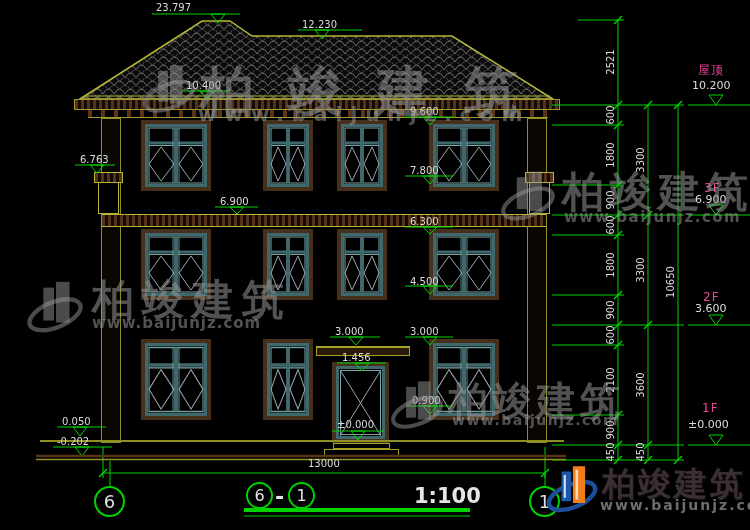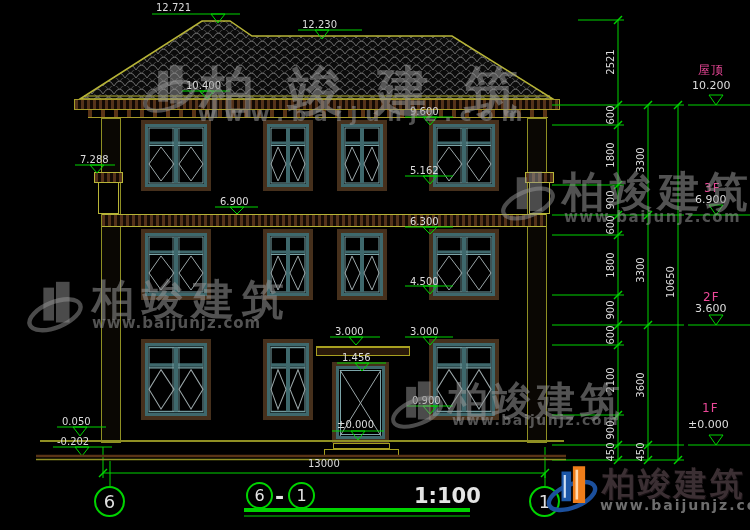--- a/index.html
+++ b/index.html
@@ -264,27 +264,27 @@
     </g>
 
     <line x1="40" y1="441" x2="564" y2="441" stroke="#8f8f23" stroke-width="2"></line>
     <line x1="36" y1="456" x2="566" y2="456" stroke="#5a3416" stroke-width="2.5"></line>
     <line x1="36" y1="459.5" x2="566" y2="459.5" stroke="#8f8f23" stroke-width="1.5"></line>
 
     <rect x="244" y="508" width="226" height="4" fill="#00d400"></rect>
     <line x1="244" y1="516" x2="470" y2="516" stroke="#00d400" stroke-width="1"></line>
   </svg>
 
-  <span class="lvl" style="left:156px;top:2px">12.721</span>
+  <span class="lvl" style="left:156px;top:2px">23.797</span>
   <span class="lvl" style="left:302px;top:19px">12.230</span>
   <span class="lvl" style="left:186px;top:80px">10.400</span>
   <span class="lvl" style="left:410px;top:106px">9.600</span>
-  <span class="lvl" style="left:80px;top:154px">7.288</span>
+  <span class="lvl" style="left:80px;top:154px">6.763</span>
   <span class="lvl" style="left:220px;top:196px">6.900</span>
-  <span class="lvl" style="left:410px;top:165px">5.162</span>
+  <span class="lvl" style="left:410px;top:165px">7.800</span>
   <span class="lvl" style="left:410px;top:216px">6.300</span>
   <span class="lvl" style="left:410px;top:276px">4.500</span>
   <span class="lvl" style="left:335px;top:326px">3.000</span>
   <span class="lvl" style="left:410px;top:326px">3.000</span>
   <span class="lvl" style="left:342px;top:352px">1.456</span>
   <span class="lvl" style="left:412px;top:395px">0.900</span>
   <span class="lvl" style="left:337px;top:419px">±0.000</span>
   <span class="lvl" style="left:62px;top:416px">0.050</span>
   <span class="lvl" style="left:57px;top:436px">-0.202</span>
 

